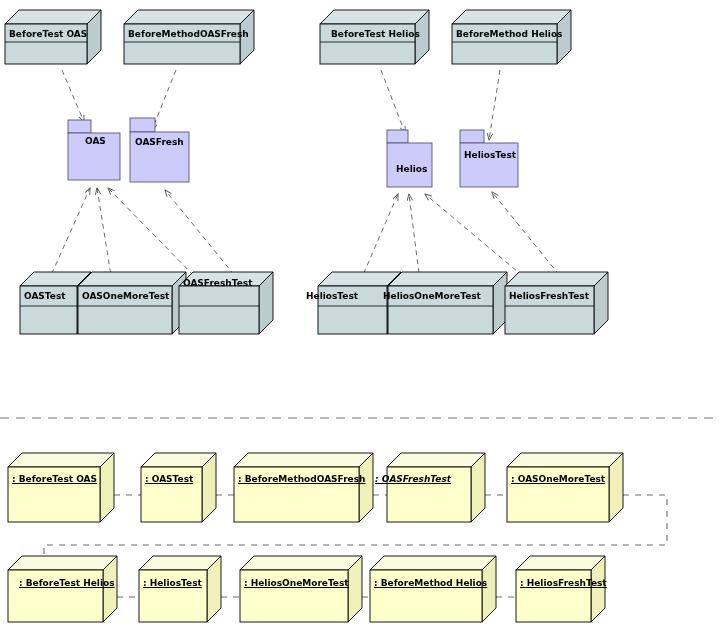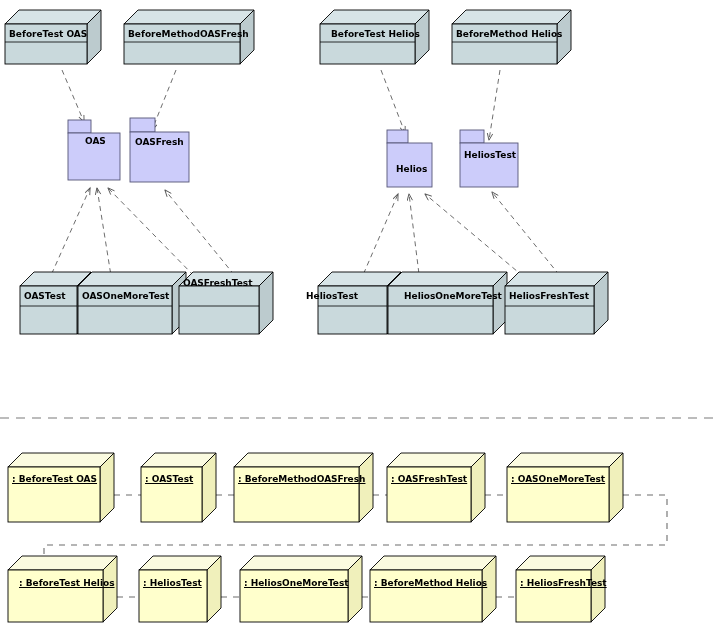--- a/index.html
+++ b/index.html
@@ -230,27 +230,27 @@
 
   <div class="pkg-label no-sel" style="left:85px;top:136px;">OAS</div>
   <div class="pkg-label no-sel" style="left:135px;top:137px;">OASFresh</div>
   <div class="pkg-label no-sel" style="left:396px;top:164px;">Helios</div>
   <div class="pkg-label no-sel" style="left:464px;top:150px;">HeliosTest</div>
 
   <div class="node-label no-sel" style="left:24px;top:291px;">OASTest</div>
   <div class="node-label no-sel" style="left:82px;top:291px;">OASOneMoreTest</div>
   <div class="node-label no-sel" style="left:183px;top:278px;">OASFreshTest</div>
   <div class="node-label no-sel" style="left:306px;top:291px;text-align:right;">HeliosTest</div>
-  <div class="node-label no-sel" style="left:392px;top:291px;padding-left:12px;">HeliosOneMoreTest</div>
+  <div class="node-label no-sel" style="left:371px;top:291px;padding-left:12px;">HeliosOneMoreTest</div>
   <div class="node-label no-sel" style="left:509px;top:291px;">HeliosFreshTest</div>
 
   <div class="node-label underline no-sel" style="left:12px;top:474px;">: BeforeTest OAS</div>
   <div class="node-label underline no-sel" style="left:145px;top:474px;">: OASTest</div>
   <div class="node-label underline no-sel" style="left:238px;top:474px;">: BeforeMethodOASFresh</div>
-  <div class="node-label underline no-sel" style="left:391px;top:474px;">: OASFreshTest</div>
+  <div class="node-label underline no-sel" style="left:375px;top:474px;font-style:italic;">: OASFreshTest</div>
   <div class="node-label underline no-sel" style="left:511px;top:474px;">: OASOneMoreTest</div>
 
   <div class="node-label underline no-sel" style="left:12px;top:578px;margin-left:7px;">: BeforeTest Helios</div>
   <div class="node-label underline no-sel" style="left:143px;top:578px;">: HeliosTest</div>
   <div class="node-label underline no-sel" style="left:244px;top:578px;">: HeliosOneMoreTest</div>
   <div class="node-label underline no-sel" style="left:374px;top:578px;text-decoration:underline;">: BeforeMethod Helios</div>
   <div class="node-label underline no-sel" style="left:520px;top:578px;">: HeliosFreshTest</div>
 
 </div>
 

